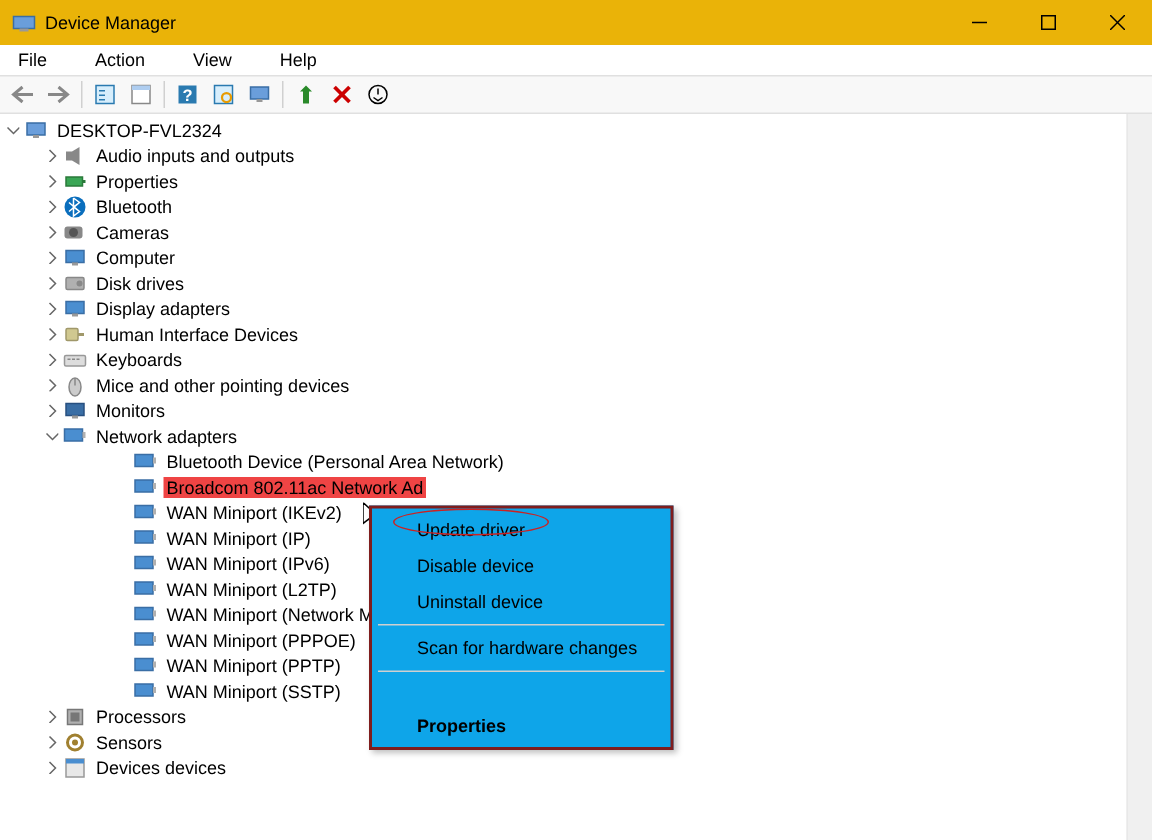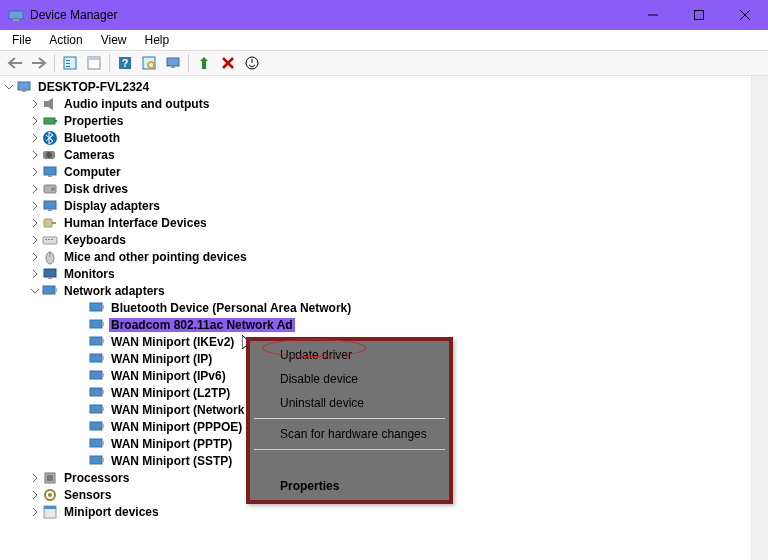--- a/index.html
+++ b/index.html
@@ -1,46 +1,46 @@
 <!DOCTYPE html>
 <html><head>
   <meta charset="utf-8">
   <style>
     * { margin: 0; padding: 0; box-sizing: border-box; font-family: "Segoe UI", Tahoma, sans-serif; }
     body { width: 768px; height: 560px; background: #fff; overflow: hidden; position: relative; font-size: 12px; }
 
-    .titlebar { height: 30px; display: flex; align-items: center; padding: 0 0 0 8px; background: #8b5cf6; }
+    .titlebar { height: 30px; display: flex; align-items: center; padding: 0 0 0 8px; background: #eab308; }
     .titlebar .app-icon { width: 16px; height: 16px; margin-right: 6px; }
     .titlebar .title { flex: 1; font-size: 12px; color: #000; }
     .win-controls { display: flex; height: 100%; }
     .win-btn { width: 46px; height: 30px; display: flex; align-items: center; justify-content: center; }
     .win-btn svg { width: 10px; height: 10px; }
 
-    .menubar { height: 20px; display: flex; align-items: center; padding: 0 4px; gap: 2px; font-size: 12px; }
+    .menubar { height: 20px; display: flex; align-items: center; padding: 0 4px; gap: 16px; font-size: 12px; }
     .menubar .menu-item { padding: 2px 8px; cursor: default; }
 
     .toolbar { height: 26px; border-top: 1px solid #e0e0e0; border-bottom: 1px solid #e0e0e0; display: flex; align-items: center; padding: 0 4px; gap: 2px; background: #f8f8f8; }
     .tool-btn { width: 22px; height: 22px; display: flex; align-items: center; justify-content: center; border: 1px solid transparent; }
     .tool-sep { width: 1px; height: 18px; background: #d0d0d0; margin: 0 2px; }
 
     .content { position: relative; height: calc(560px - 30px - 20px - 26px); overflow: hidden; background: #fff; }
     .scrollbar-v { position: absolute; right: 0; top: 0; bottom: 0; width: 17px; background: #f0f0f0; border-left: 1px solid #e8e8e8; }
     .tree { position: absolute; left: 0; top: 0; right: 17px; bottom: 0; overflow: hidden; padding-top: 2px; }
 
     .tree-row { display: flex; align-items: center; height: 17px; white-space: nowrap; padding-left: 4px; }
-    .tree-row.selected .label { background: #8b5cf6; }
+    .tree-row.selected .label { background: #ef4444; }
     .expander { width: 12px; height: 12px; display: inline-flex; align-items: center; justify-content: center; margin-right: 2px; color: #666; }
     .ticon { width: 16px; height: 16px; margin-right: 4px; display: inline-flex; align-items: center; justify-content: center; flex-shrink: 0; }
-    .label { padding: 0 2px; font-weight: bold; }
+    .label { padding: 0 2px; }
 
     .depth-0 { padding-left: 2px; }
     .depth-1 { padding-left: 28px; }
     .depth-2 { padding-left: 75px; }
 
-    .context-menu { position: absolute; background: #737373; border: 4px solid #7f1d1d; box-shadow: 2px 2px 4px rgba(0,0,0,0.25); padding: 2px; min-width: 200px; z-index: 100; font-size: 12px; }
+    .context-menu { position: absolute; background: #0ea5e9; border: 2px solid #7f1d1d; box-shadow: 2px 2px 4px rgba(0,0,0,0.25); padding: 2px; min-width: 200px; z-index: 100; font-size: 12px; }
     .cm-item { padding: 5px 20px 5px 28px; cursor: default; }
     .cm-sep { height: 1px; background: #d0d0d0; margin: 3px 2px; }
     .cm-bold { font-weight: bold; margin-top: 24px; }
 
     .highlight-oval { position: absolute; border: 1.5px solid #c22; border-radius: 50%; pointer-events: none; z-index: 101; }
 
     .cursor-arrow { position: absolute; z-index: 99; }
   </style>
 </head>
 <body>
@@ -474,21 +474,21 @@
             <svg width="9" height="9" viewBox="0 0 9 9">
               <path d="M3 1 L7 5 L3 9" stroke="#666" fill="none"></path>
             </svg>
           </span>
           <span class="ticon">
             <svg width="16" height="16" viewBox="0 0 16 16">
               <rect x="2" y="2" width="12" height="12" fill="#e8e8e8" stroke="#999"></rect>
               <rect x="2" y="2" width="12" height="3" fill="#4a8ed0"></rect>
             </svg>
           </span>
-          <span class="label">Miniport devices</span>
+          <span class="label">Devices devices</span>
         </div>
       </div>
 
   </div>
   <div class="scrollbar-v"></div>
 
   <div class="context-menu" style="left:246px; top:261px;">
     <div class="cm-item">Update driver</div>
     <div class="cm-item">Disable device</div>
     <div class="cm-item">Uninstall device</div>

